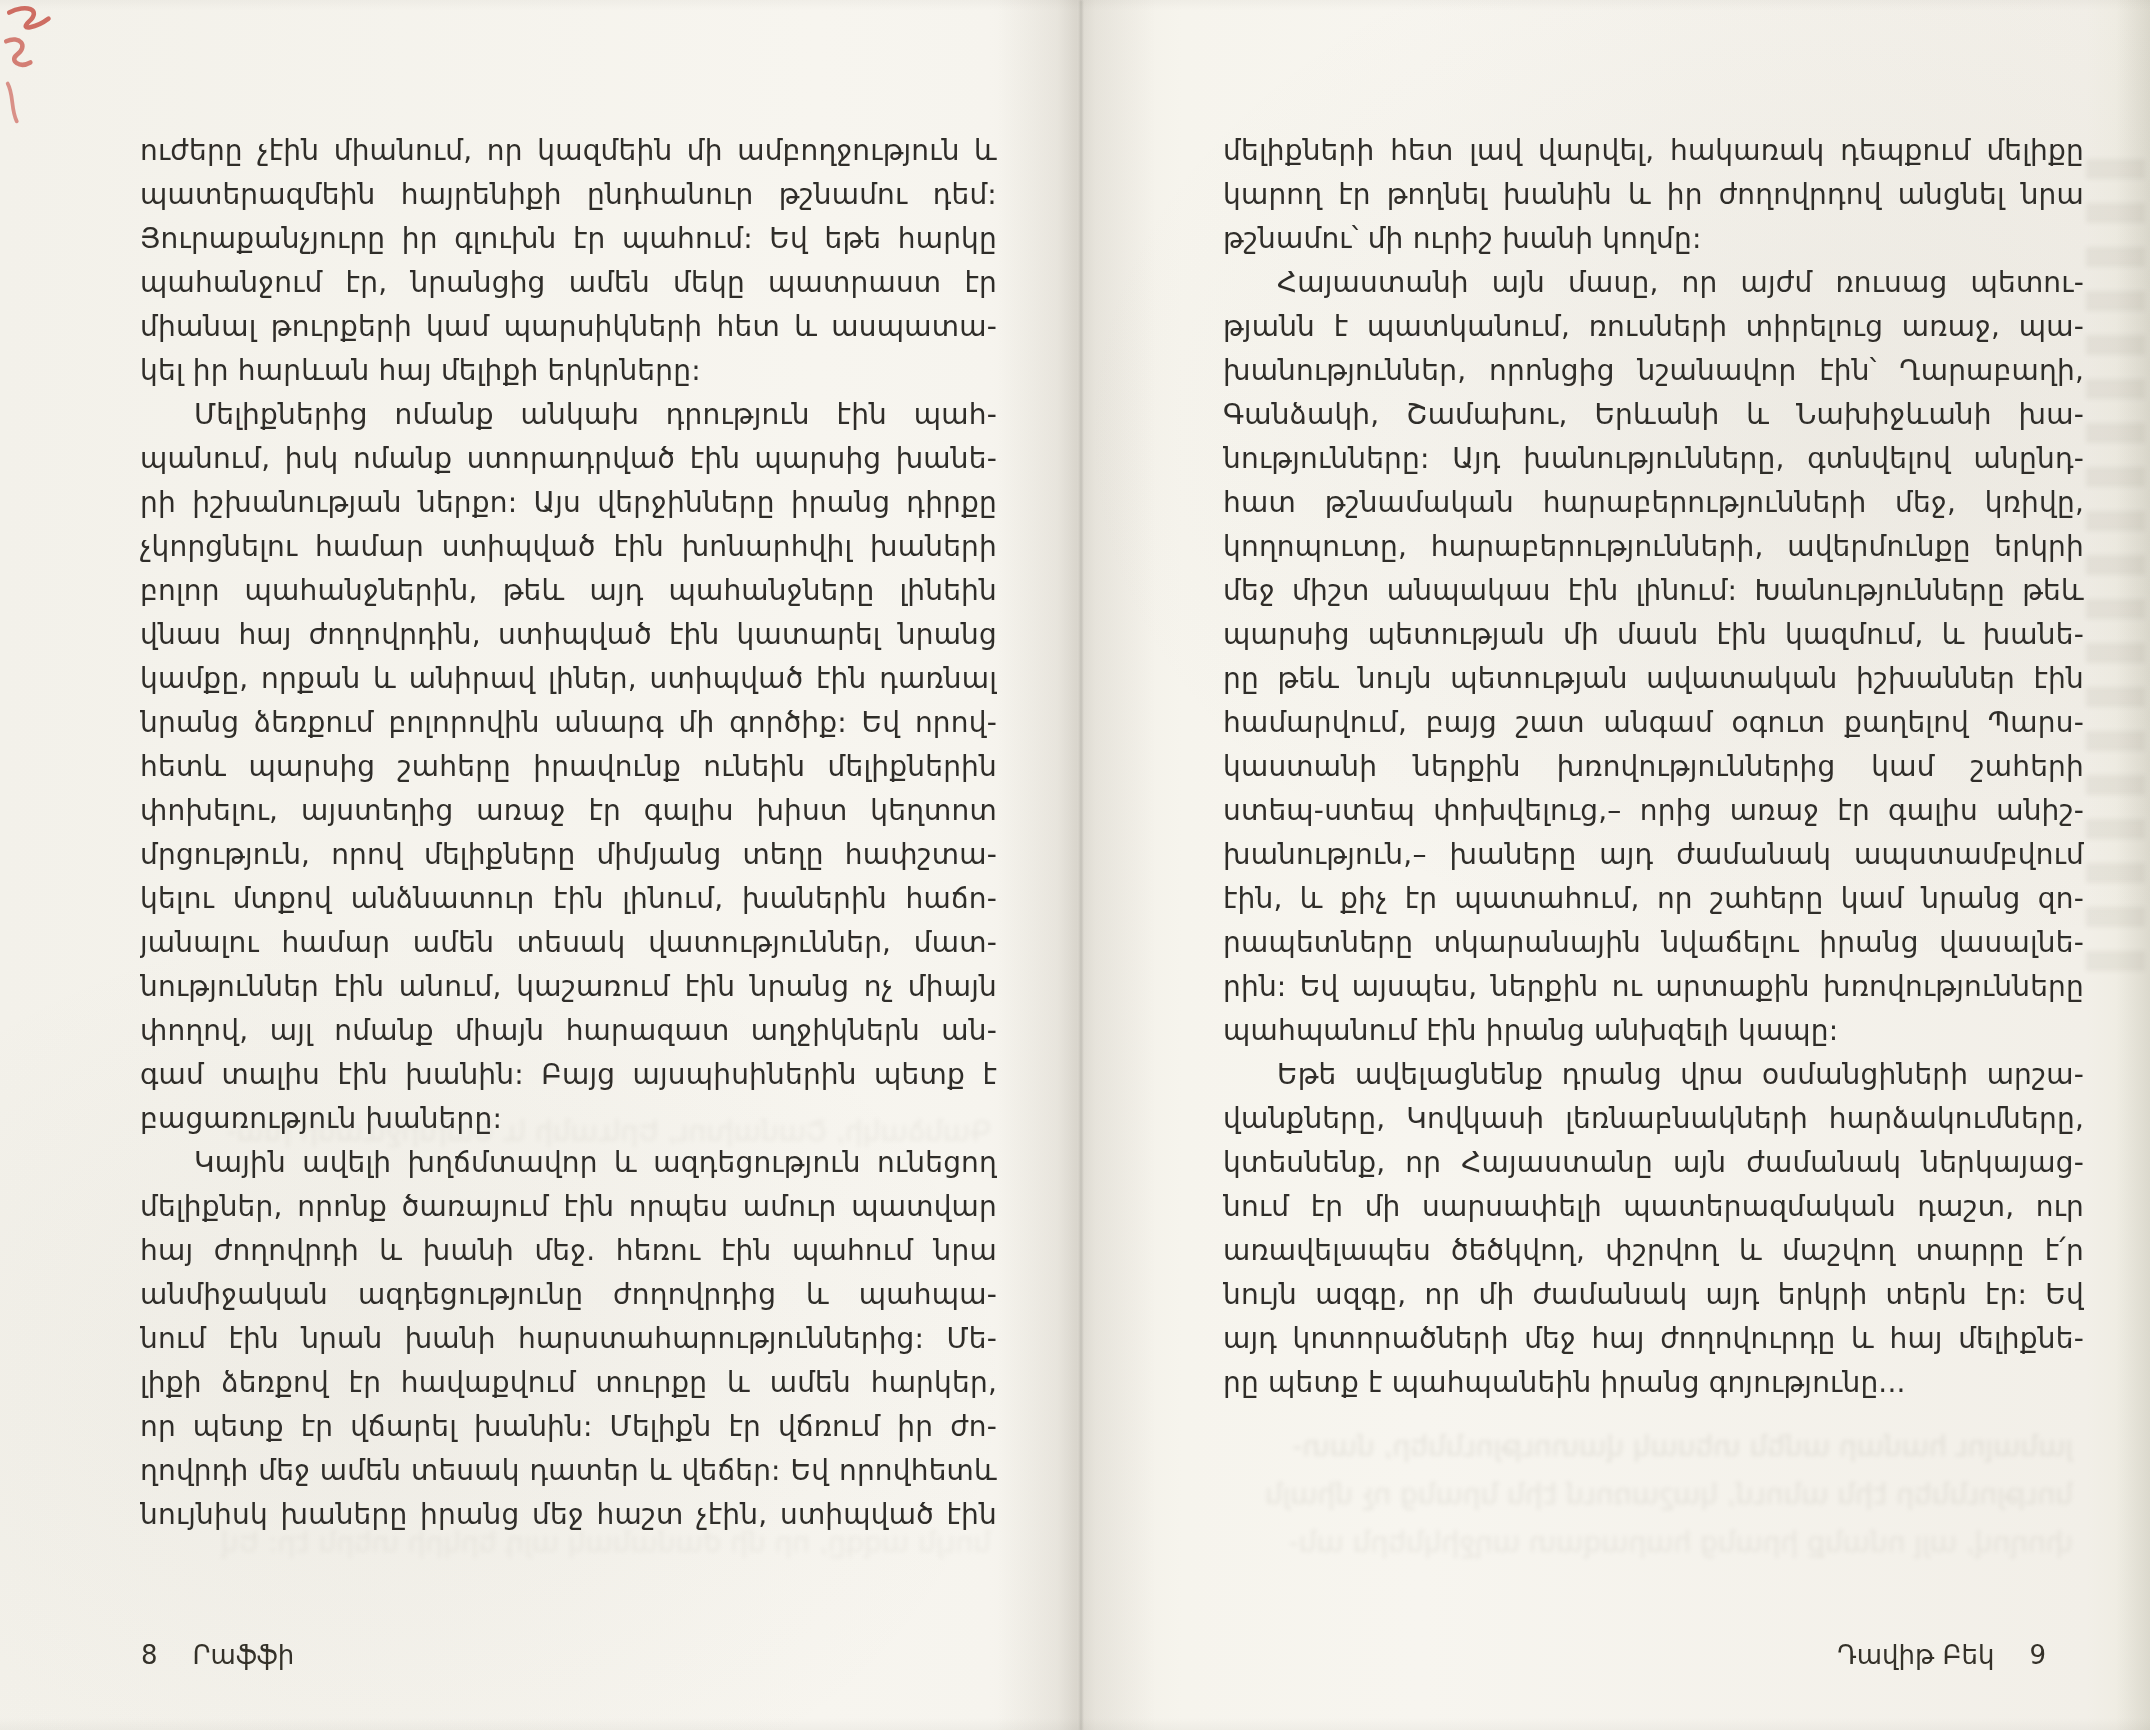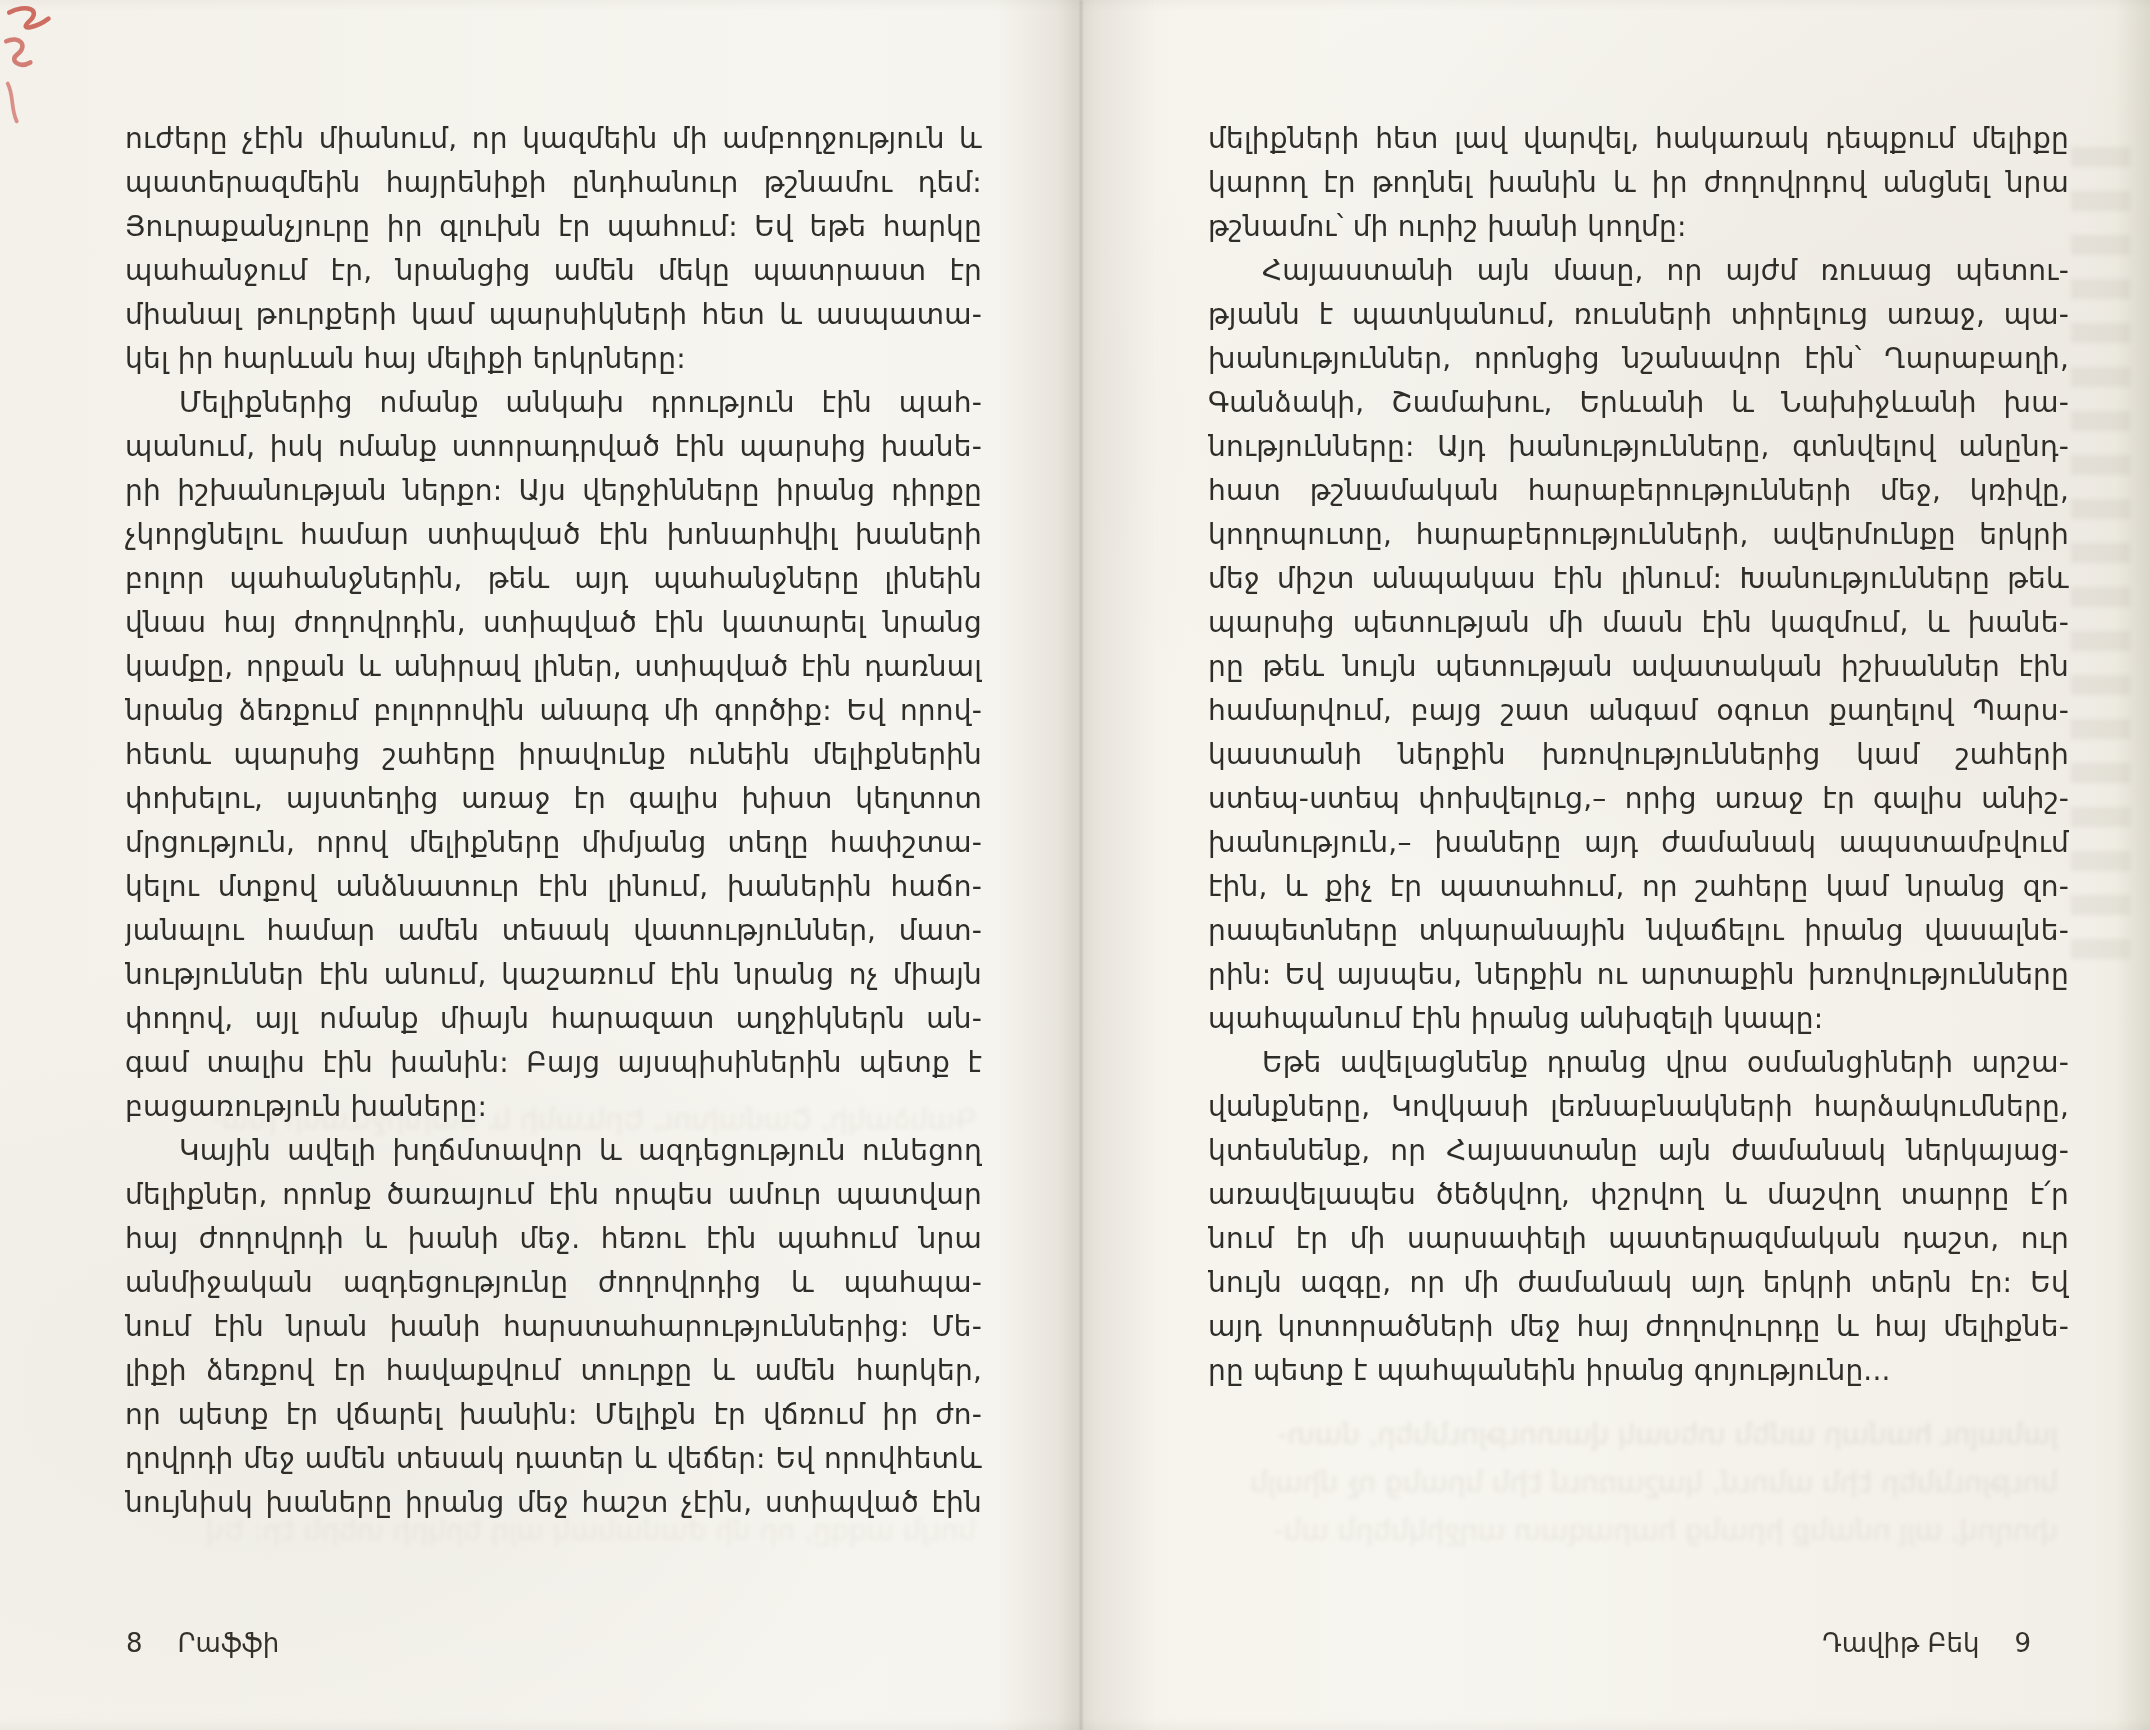--- a/index.html
+++ b/index.html
@@ -27,21 +27,21 @@
   }
   .gutter::after{
     content:"";position:absolute;left:52%;top:0;width:2.3px;height:100%;
     background:rgba(75,69,60,.22);filter:blur(1.1px);
   }
   .edge-right{
     position:absolute;right:0;top:0;width:35px;height:100%;pointer-events:none;
     background:linear-gradient(to right,rgba(0,0,0,0),rgba(95,88,76,.12));
   }
 
-  .page{position:absolute;top:4px;width:1075px;height:1702px;}
+  .page{position:absolute;top:16px;width:1075px;height:1702px;margin-left:15px;}
   .page.left{left:0;}
   .page.right{left:1075px;}
 
   .text{position:absolute;top:113px;}
   .page.left  .text{left:125px;width:857px;}
   .page.right .text{left:133px;width:861px;}
 
   .line{
     height:44px;line-height:44px;font-size:28px;
     text-align:justify;text-align-last:justify;
@@ -153,22 +153,22 @@
         <div class="line">կաստանի ներքին խռովություններից կամ շահերի</div>
         <div class="line">ստեպ-ստեպ փոխվելուց,– որից առաջ էր գալիս անիշ-</div>
         <div class="line">խանություն,– խաները այդ ժամանակ ապստամբվում</div>
         <div class="line">էին, և քիչ էր պատահում, որ շահերը կամ նրանց զո-</div>
         <div class="line">րապետները տկարանային նվաճելու իրանց վասալնե-</div>
         <div class="line">րին: Եվ այսպես, ներքին ու արտաքին խռովությունները</div>
         <div class="line last">պահպանում էին իրանց անխզելի կապը:</div>
         <div class="line indent">Եթե ավելացնենք դրանց վրա օսմանցիների արշա-</div>
         <div class="line">վանքները, Կովկասի լեռնաբնակների հարձակումները,</div>
         <div class="line">կտեսնենք, որ Հայաստանը այն ժամանակ ներկայաց-</div>
+        <div class="line">նում էր մի սարսափելի պատերազմական դաշտ, ուր</div>
         <div class="line">առավելապես ծեծկվող, փշրվող և մաշվող տարրը է՛ր</div>
-        <div class="line">նում էր մի սարսափելի պատերազմական դաշտ, ուր</div>
         <div class="line">նույն ազգը, որ մի ժամանակ այդ երկրի տերն էր: Եվ</div>
         <div class="line">այդ կոտորածների մեջ հայ ժողովուրդը և հայ մելիքնե-</div>
         <div class="line last">րը պետք է պահպանեին իրանց գոյությունը...</div>
       </div>
 
     <div class="ghost g-r1">յանալու համար ամեն տեսակ վատություններ, մատ-</div>
     <div class="ghost g-r2">նություններ էին անում, կաշառում էին նրանց ոչ միայն</div>
     <div class="ghost g-r3">փողով, այլ ոմանք իրանց հարազատ աղջիկներն ան-</div>
 
     <footer class="pgfoot">

